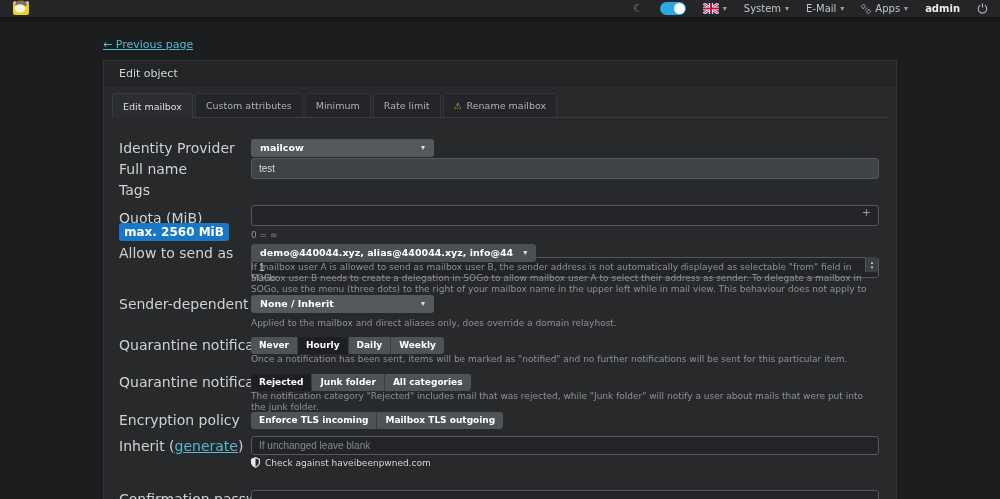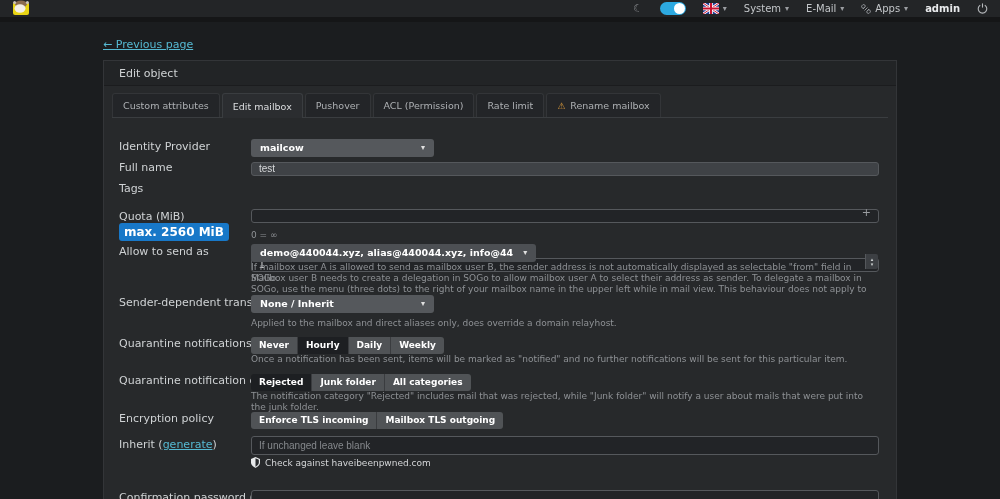--- a/index.html
+++ b/index.html
@@ -31,25 +31,25 @@
   .tabs { position:absolute; left:8px; top:33px; right:8px; height:24px;
           display:flex; align-items:flex-end; border-bottom:1px solid #3a3d40; }
   .tab { height:24px; display:flex; align-items:center; gap:5px; padding:0 10px;
          font-size:9.5px; color:#aeb1b4; background:#232528; border:1px solid #333538;
          border-bottom:none; margin-right:2px; border-radius:3px 3px 0 0; cursor:pointer; white-space:nowrap; }
   .tab.active { background:#2b2d30; color:#dcdee0; margin-bottom:-1px; height:25px;
                 border-color:#3a3d40; }
   .warn { color:#e8a33d; font-size:9px; }
 
   
-  .lbl { position:absolute; left:15px; font-size:11px; color:#cfd2d4; }
+  .lbl { position:absolute; left:15px; font-size:14px; color:#cfd2d4; }
   .ctl { position:absolute; left:147px; width:628px; }
   .help { font-size:9px; color:#8e9195; line-height:11px; }
 
-  .inp { width:100%; height:14px; background:#222427; border:1px solid #55585c;
+  .inp { width:100%; height:21px; background:#222427; border:1px solid #55585c;
          border-radius:3px; color:#d8dadc; font-size:10px; padding:0 7px; outline:none; }
   .inp::placeholder { color:#85888c; }
   .inp.lit { background:#3f4246; }
 
   .sel { display:inline-flex; align-items:center; justify-content:space-between;
          width:183px; height:18px; background:#55585c; border-radius:3px; color:#fff;
          font-size:9.5px; font-weight:bold; padding:0 9px; cursor:pointer; }
   .sel .caret { font-size:8px; color:#e0e0e0; margin-left:10px; }
   .sel.wide { width:auto; background:#4c4f53; }
 
@@ -130,31 +130,28 @@
     </div>
   </div>
 </div>
 
 <a class="back-link">← Previous page</a>
 
 <div class="card">
   <div class="card-header">Edit object</div>
 
   <div class="tabs">
-    <div class="tab">
-        <span>Custom attributes</span>
-      </div>
     <div class="tab active">
         <span>Edit mailbox</span>
       </div>
     <div class="tab">
-        <span>Pushover</span>
-      </div>
-    <div class="tab">
-        <span>ACL (Permission)</span>
+        <span>Custom attributes</span>
+      </div>
+    <div class="tab">
+        <span>Minimum</span>
       </div>
     <div class="tab">
         <span>Rate limit</span>
       </div>
     <div class="tab">
       <span class="warn">⚠</span>
       <span>Rename mailbox</span>
     </div>
   </div>
 

